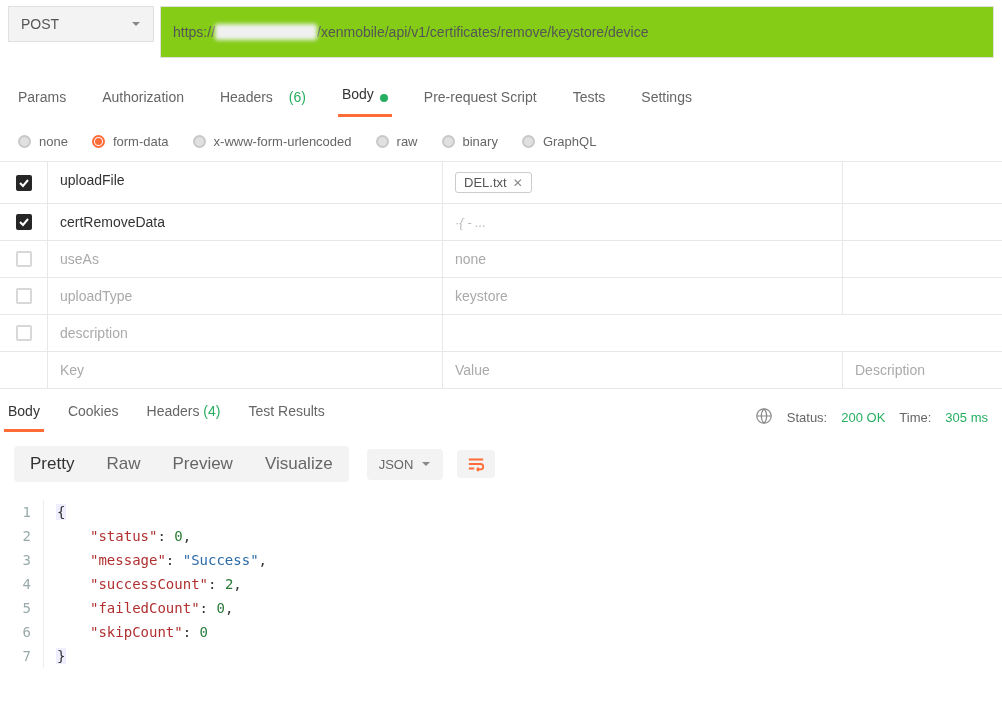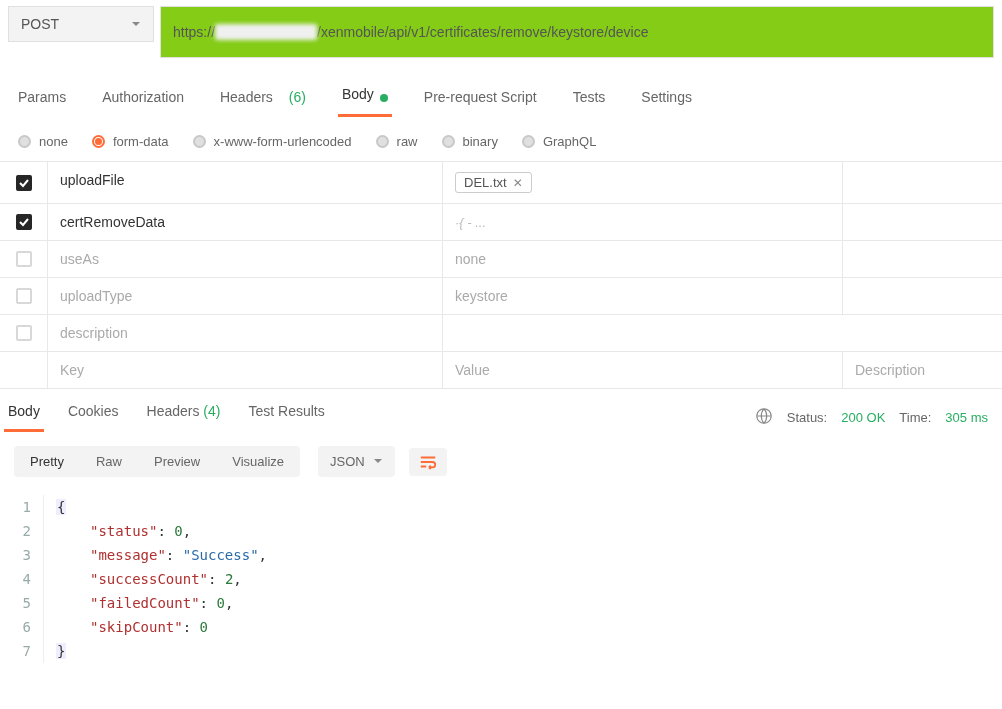--- a/index.html
+++ b/index.html
@@ -48,21 +48,21 @@
 .resp-tabs { display:flex; gap: 20px; }
 .resp-tab { padding: 0 4px 10px 4px; color:#666; font-size:14px; cursor:pointer; }
 .resp-tab.active { border-bottom: 3px solid #ff6c37; color:#333; }
 .resp-meta { display:flex; align-items:center; gap: 14px; color:#666; font-size:13px;justify-content:center; }
 .globe-icon svg { width:18px; height:18px; stroke:#888; fill:none; stroke-width:1.3; }
 .val-green { color:#27ae60; }
 
 
 .viewer-bar { display:flex; gap:10px; padding: 14px 14px; align-items:center; }
 .v-btn-group { display:flex; background:#f3f3f3; border-radius:4px; }
-.v-btn { padding: 8px 16px; color:#666; font-size:13px; cursor:pointer; }
+.v-btn { padding: 8px 16px; color:#666; font-size:17px; cursor:pointer; }
 .v-btn.active { color:#333; }
 .v-select { display:flex; align-items:center; gap:8px; background:#f3f3f3; border-radius:4px; padding: 8px 12px; color:#666; font-size:13px; cursor:pointer; margin-left:8px;}
 .v-icon-btn { background:#f3f3f3; border-radius:4px; padding: 6px 10px; cursor:pointer; display:flex; align-items:center; margin-left:4px;}
 .v-icon-btn svg { width:18px; height:16px; stroke:#ff6c37; fill:none; stroke-width:2; }
 
 
 .json-view { font-family: Consolas, Monaco, monospace; font-size: 14px; padding: 4px 0 12px 0; }
 .json-line { display:flex; align-items:flex-start; line-height: 24px; }
 .ln { width: 44px; text-align:right; color:#9aa; padding-right:12px; user-select:none; border-right:1px solid #eee; }
 .code { padding-left: 12px; white-space: pre; }

